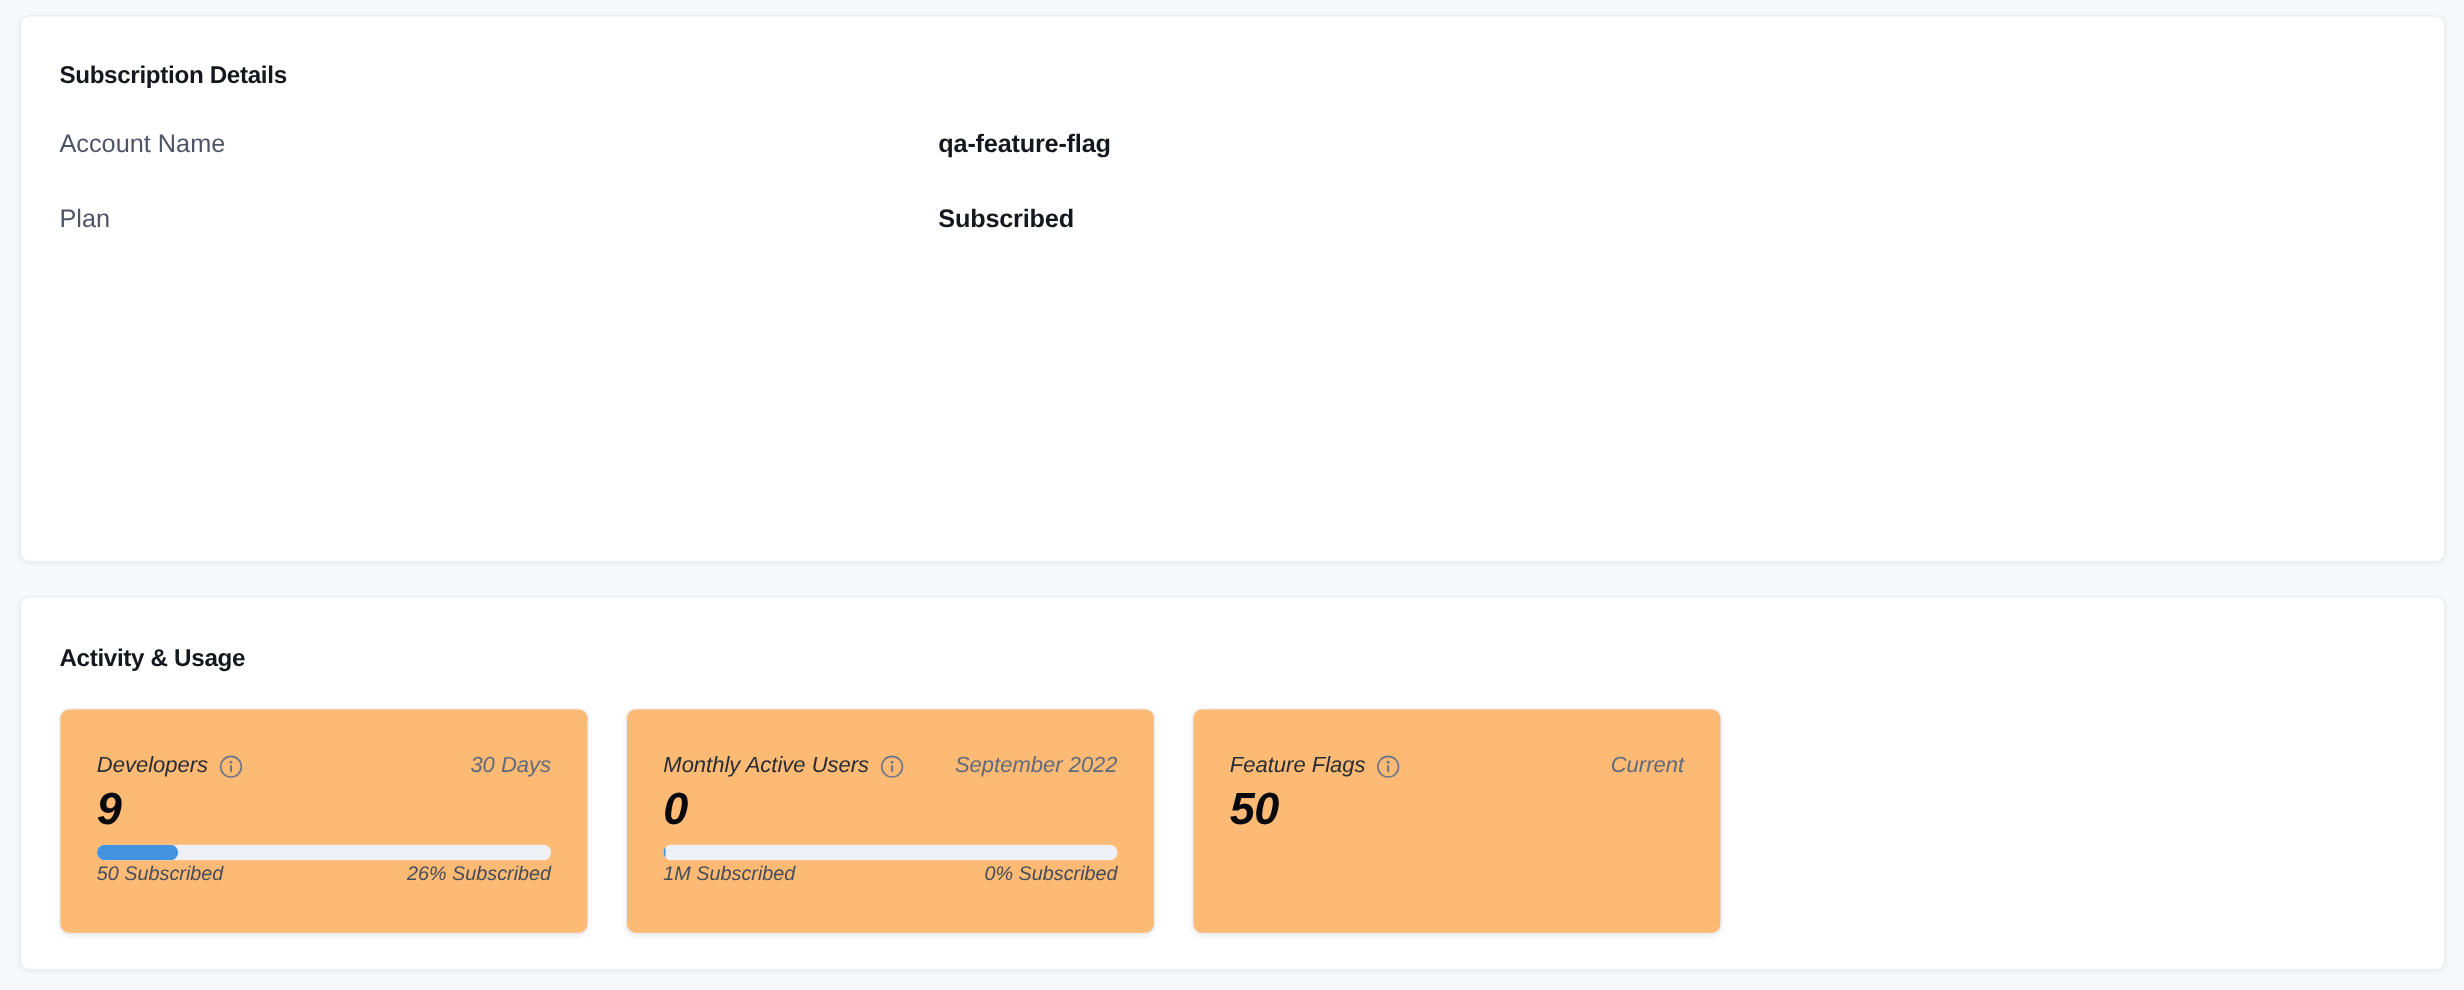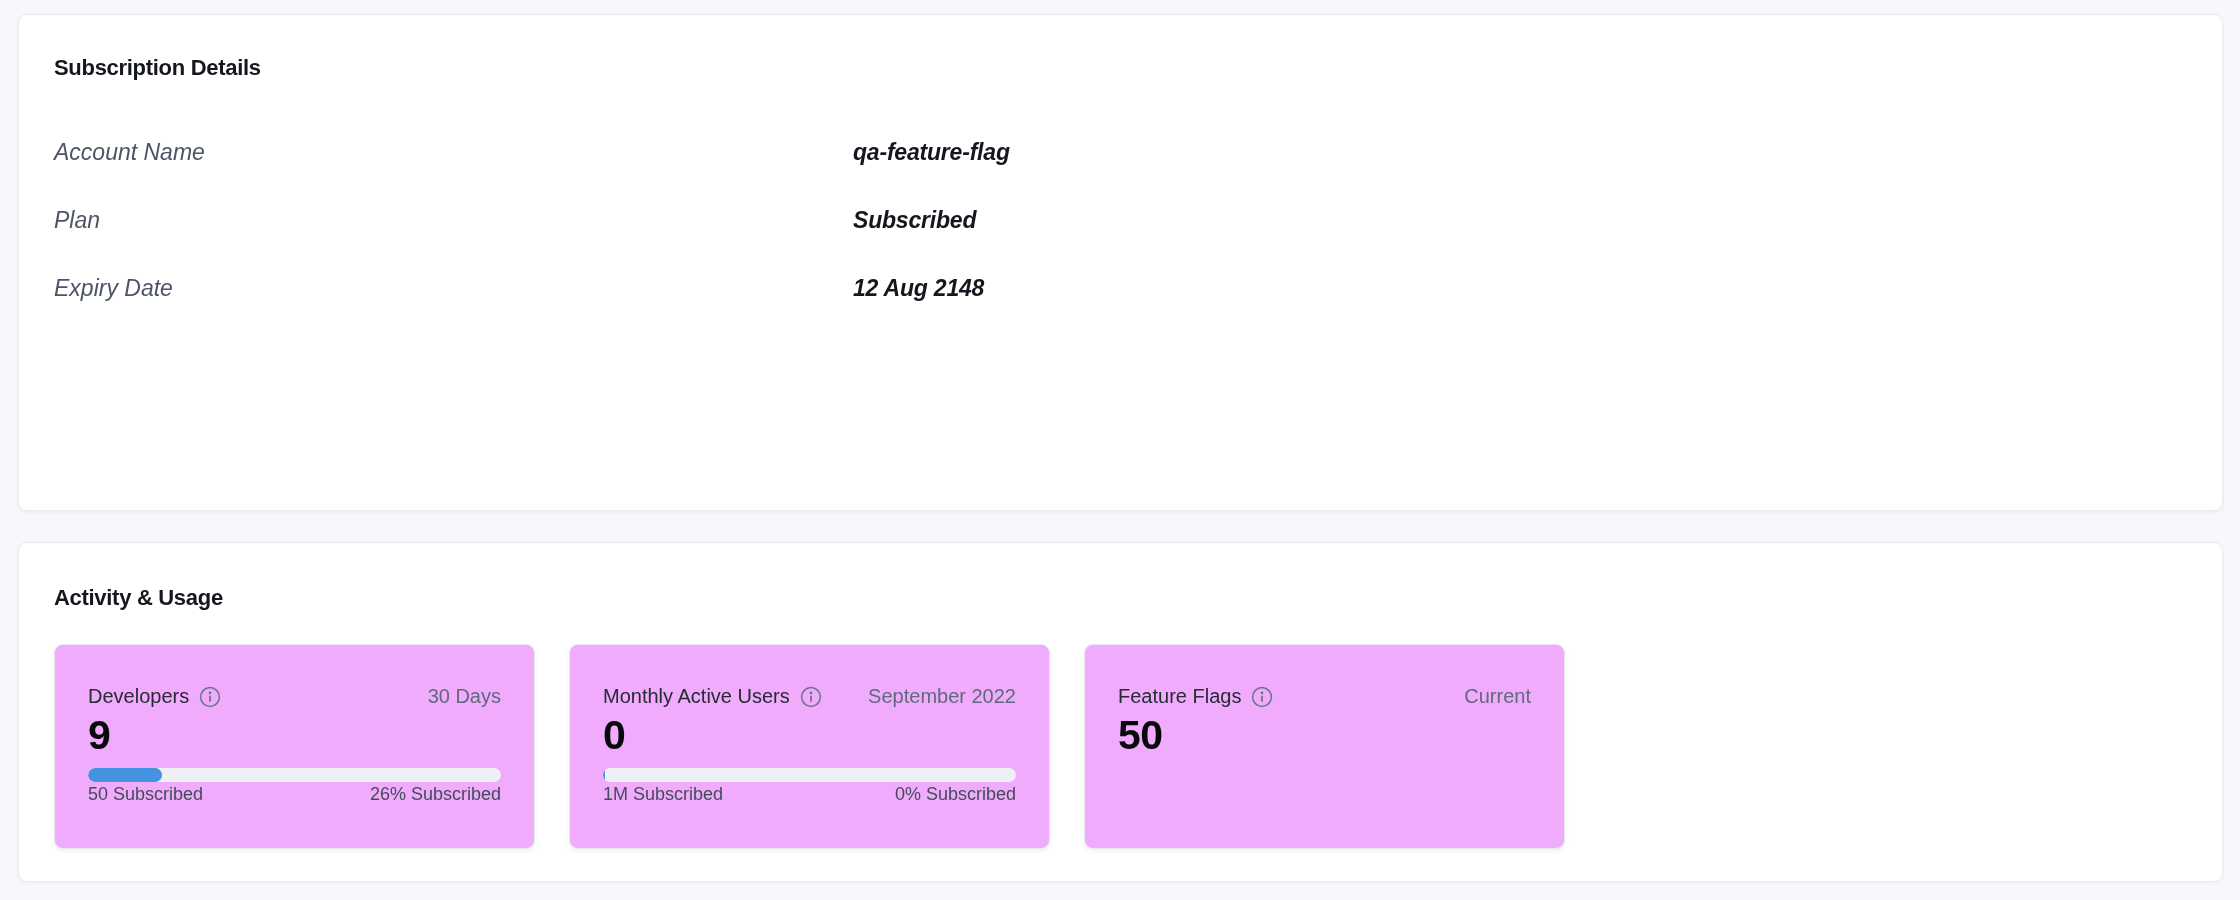--- a/index.html
+++ b/index.html
@@ -30,21 +30,21 @@
     padding: 36px 35px 0 35px;
   }
   .section-title {
     font-size: 22px;
     font-weight: 700;
     color: #14171d;
     letter-spacing: -0.3px;
     line-height: 38px;
   }
   
-  .rows { margin-top: 50px; font-style: italic; }
+  .rows { margin-top: 28px; }
   .row { display: flex; align-items: flex-start; margin-bottom: 37px; }
   .row-label {
     width: 799px;
     flex: 0 0 799px;
     font-size: 23px;
     color: #4d5466;
     line-height: 31px;
   }
   .row-values { display: flex; flex-direction: column; gap: 24px; justify-content: flex-end; }
   .row-value {
@@ -52,25 +52,26 @@
     font-weight: 700;
     color: #14171d;
     line-height: 31px;
     letter-spacing: -0.2px;
   }
   
   .metrics { margin-top: 27px; display: flex; gap: 34px; }
   .metric-card {
     width: 481px;
     height: 205px;
-    background: #f0abfc;
+    background: #fdba74;
     border: 1px solid #e8eaf0;
     border-radius: 9px;
     box-shadow: 0 2px 5px rgba(40, 41, 61, 0.07);
     padding: 38px 33px 0 33px;
+    font-style: italic;
   }
   .metric-header {
     display: flex; justify-content: space-between; align-items: center;
     line-height: 26px;
   }
   .metric-label-wrap { display: flex; align-items: center; gap: 10px; }
   .metric-label { font-size: 20px; color: #262b34; }
   .info-icon { display: inline-flex; margin-top: 1px; }
   .metric-period { font-size: 20px; color: #5f6a7d; }
   .metric-value {
@@ -121,26 +122,20 @@
       </div>
 
       <div class="row">
         <div class="row-label">Plan</div>
         <div class="row-values">
           <div class="row-value">Subscribed</div>
         </div>
       </div>
 
 
-      <div class="row">
-        <div class="row-label">Expiry Date</div>
-        <div class="row-values">
-          <div class="row-value">12 Aug 2148</div>
-        </div>
-      </div>
 
     </div>
   </section>
 
   <section class="card card--activity">
     <h2 class="section-title">Activity &amp; Usage</h2>
 
     <div class="metrics">
 
       <div class="metric-card">

